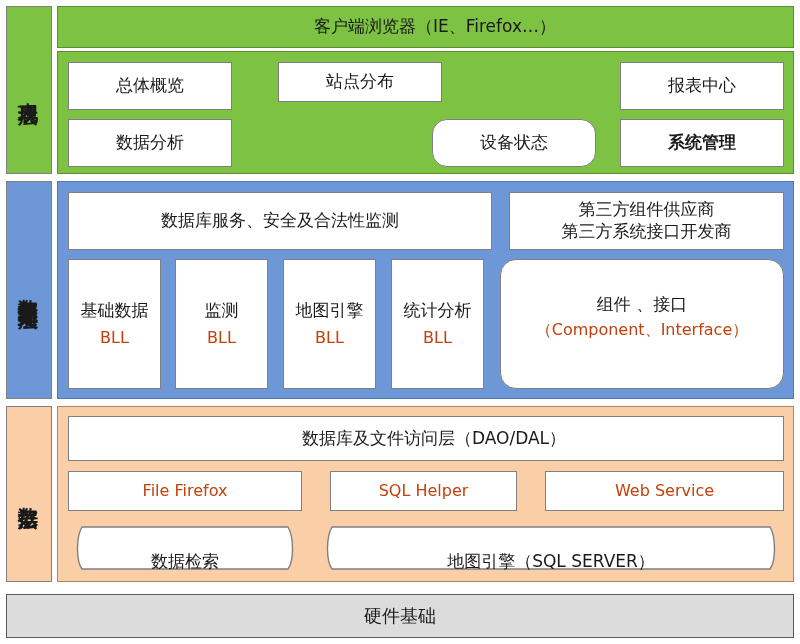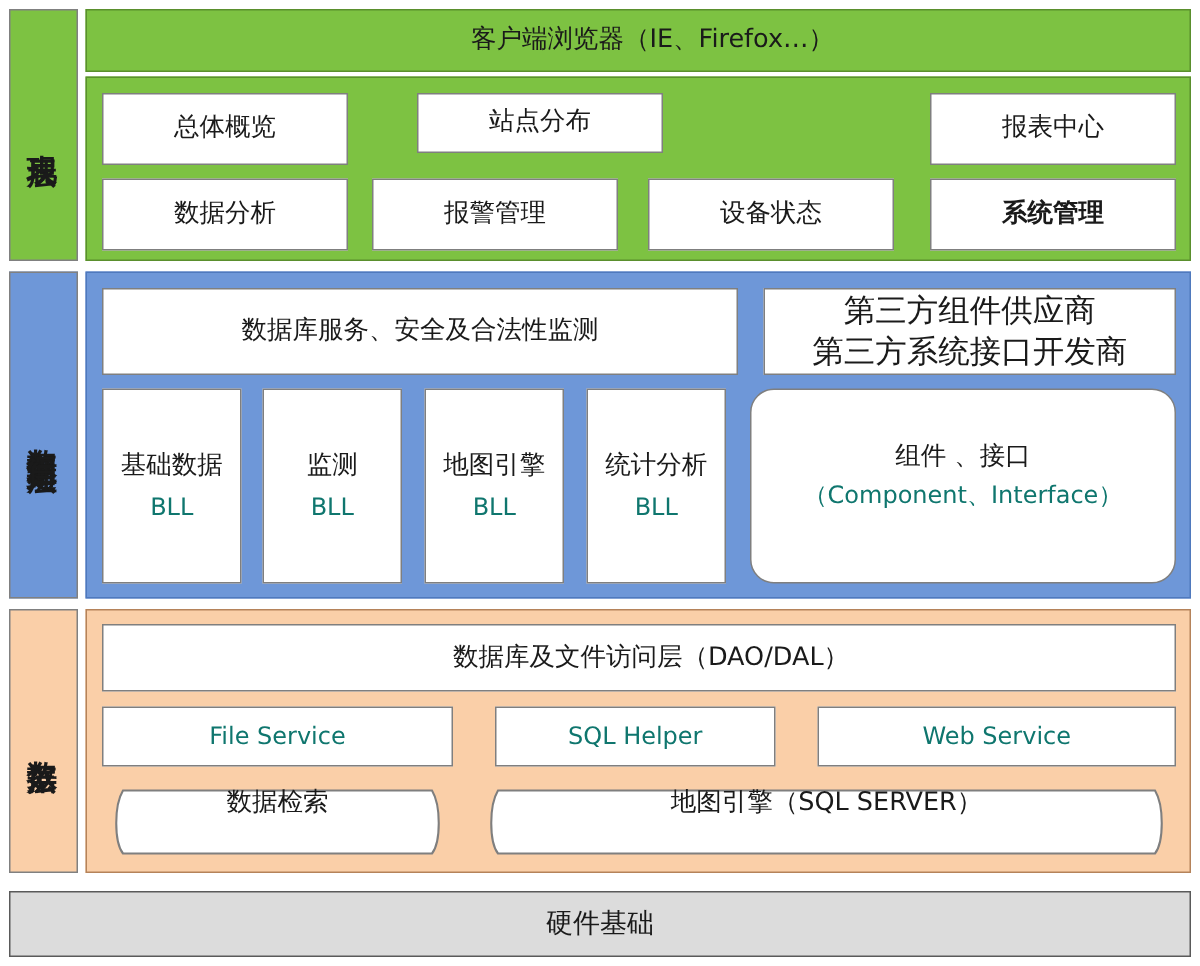--- a/index.html
+++ b/index.html
@@ -72,55 +72,54 @@
     border: 1px solid #7f7f7f;
   }
 
   
   .gray-bar {
     background: #DCDCDC;
     border: 1px solid #5a5a5a;
   }
 
   .t-cn     { font-size: 17px; color: #1a1a1a; }
-  .t-cn-sm  { font-size: 21px; color: #1a1a1a; }
+  .t-cn-sm  { font-size: 17px; color: #1a1a1a; }
   .t-cn-lg  { font-size: 18px; color: #1a1a1a; }
-  .t-en     { font-size: 16px; color: #0f766e; }
+  .t-en     { font-size: 16px; color: #c2410c; }
 
   .stack { display:flex; flex-direction:column; align-items:center; justify-content:center; }
   .stack > span { display:block; }
 
   
   .tape { position: absolute; }
   .tape svg { display:block; width:100%; height:100%; }
   .tape .tape-label {
     position: absolute;
     left: 0; right: 0; top: 0; bottom: 0;
-    display: flex; align-items: flex-start; justify-content: center;
+    display: flex; align-items: flex-end; justify-content: center;
     text-align: center;
   }
 </style>
 </head>
 <body>
 
 <div id="canvas">
 
   <div class="side-label green-fill" style="left:6px; top:6px; width:46px; height:168px;">表现层</div>
 
   <div class="box green-fill green-border t-cn" style="left:57px; top:6px; width:737px; height:42px;padding-left:19px;">客户端浏览器（IE、Firefox…）</div>
 
   <div class="layer-band green-fill green-border" style="left:57px; top:51px; width:737px; height:123px;"></div>
 
   <div class="box card t-cn" style="left:68px; top:62px; width:164px; height:48px;">总体概览</div>
   <div class="box card t-cn" style="left:248px; top:62px; width:164px; height:40px;margin-left:30px;">站点分布</div>
   <div class="box card t-cn" style="left:620px; top:62px; width:164px; height:48px;">报表中心</div>
 
   <div class="box card t-cn" style="left:68px; top:119px; width:164px; height:48px;">数据分析</div>
-  <div class="box card t-cn" style="left:248px; top:119px; width:164px; height:48px;">报警管理</div>
-  <div class="box card t-cn" style="left:432px; top:119px; width:164px; height:48px;">设备状态</div>
+  <div class="box card t-cn" style="left:432px; top:119px; width:164px; height:48px;border-radius:15px;">设备状态</div>
   <div class="box card t-cn" style="left:620px; top:119px; width:164px; height:48px;font-weight:bold;">系统管理</div>
 
   <div class="side-label blue-fill" style="left:6px; top:181px; width:46px; height:218px;">数据逻辑处理层</div>
 
   <div class="layer-band blue-fill blue-border" style="left:57px; top:181px; width:737px; height:218px;"></div>
 
   <div class="box card t-cn" style="left:68px; top:192px; width:424px; height:58px;">数据库服务、安全及合法性监测</div>
 
   <div class="box card" style="left:509px; top:192px; width:275px; height:58px;">
     <div class="stack t-cn-sm">
@@ -163,21 +162,21 @@
       <span class="t-en" style="margin-top:4px;">（Component、Interface）</span>
     </div>
   </div>
 
   <div class="side-label orange-fill" style="left:6px; top:406px; width:46px; height:176px;">数据层</div>
 
   <div class="layer-band orange-fill orange-border" style="left:57px; top:406px; width:737px; height:176px;"></div>
 
   <div class="box card t-cn" style="left:68px; top:416px; width:716px; height:45px;padding-left:16px;">数据库及文件访问层（DAO/DAL）</div>
 
-  <div class="box card t-en" style="left:68px; top:471px; width:234px; height:40px;">File Service</div>
+  <div class="box card t-en" style="left:68px; top:471px; width:234px; height:40px;">File Firefox</div>
   <div class="box card t-en" style="left:330px; top:471px; width:187px; height:40px;">SQL Helper</div>
   <div class="box card t-en" style="left:545px; top:471px; width:239px; height:40px;">Web Service</div>
 
   <div class="tape" style="left:68px; top:523px; width:234px; height:50px;">
     <svg viewBox="0 0 234 50" preserveAspectRatio="none">
       <path d="M 14 4 L 220 4 C 226 14 226 38 220 46 L 14 46 C 8 38 8 14 14 4 Z" fill="#ffffff" stroke="#7f7f7f" stroke-width="1.4"></path>
     </svg>
     <div class="tape-label t-cn">
       <span>数据检索</span>
     </div>

